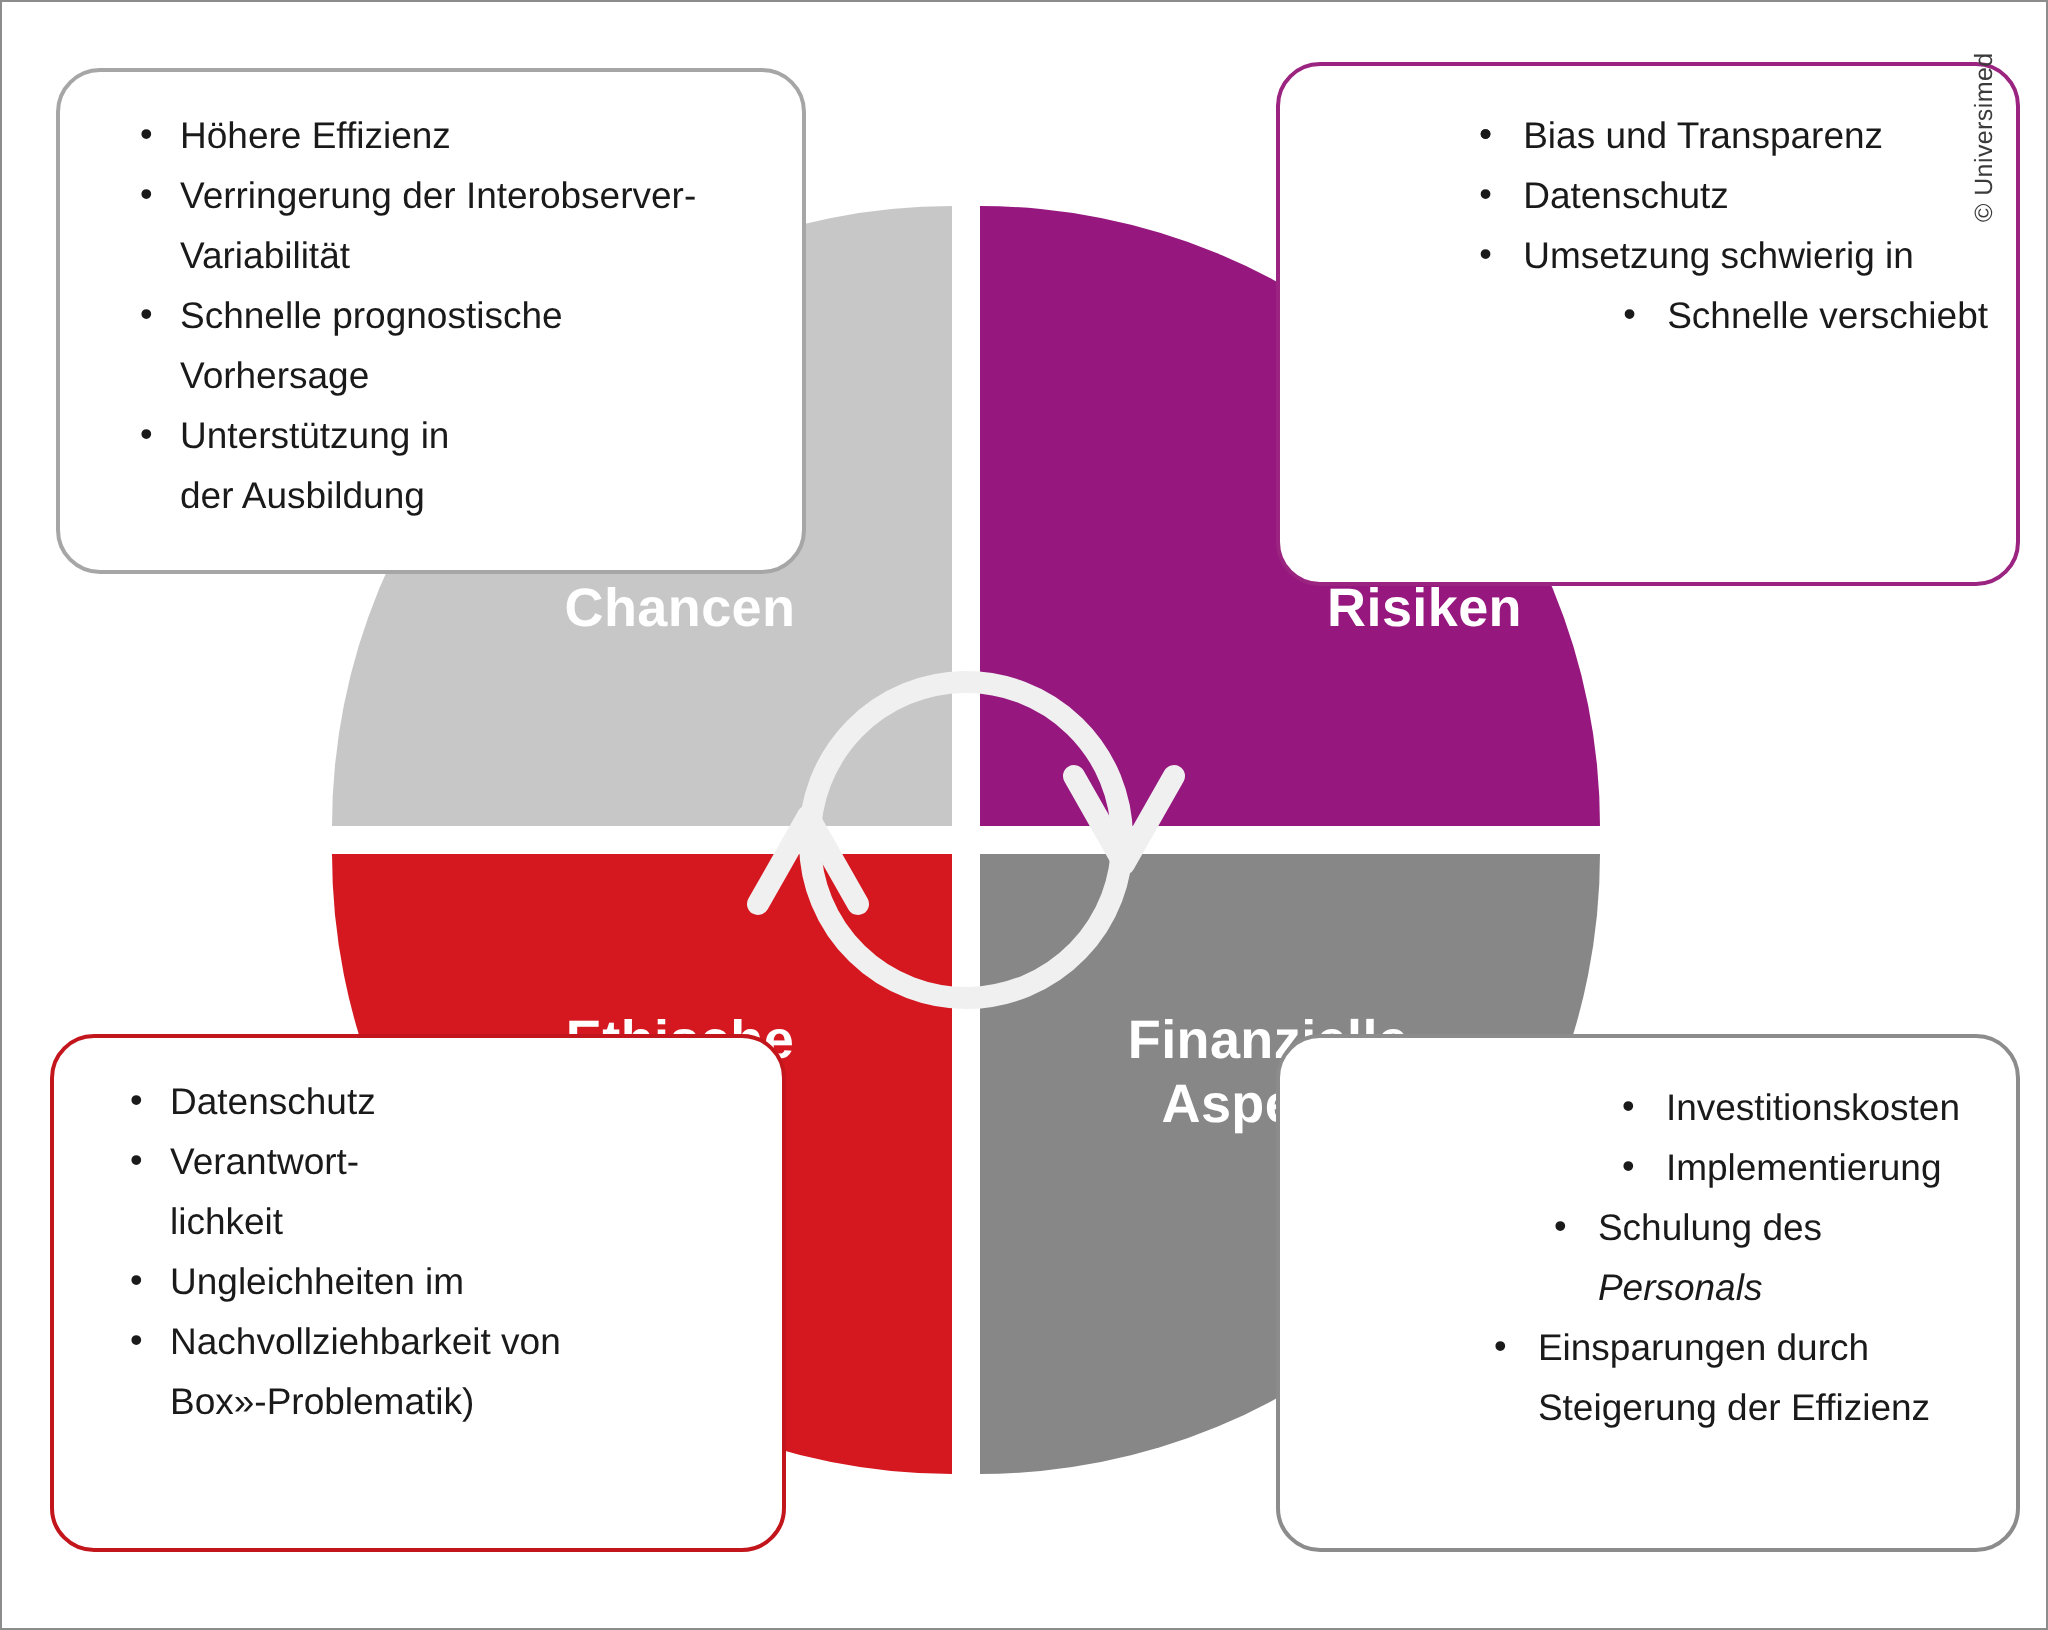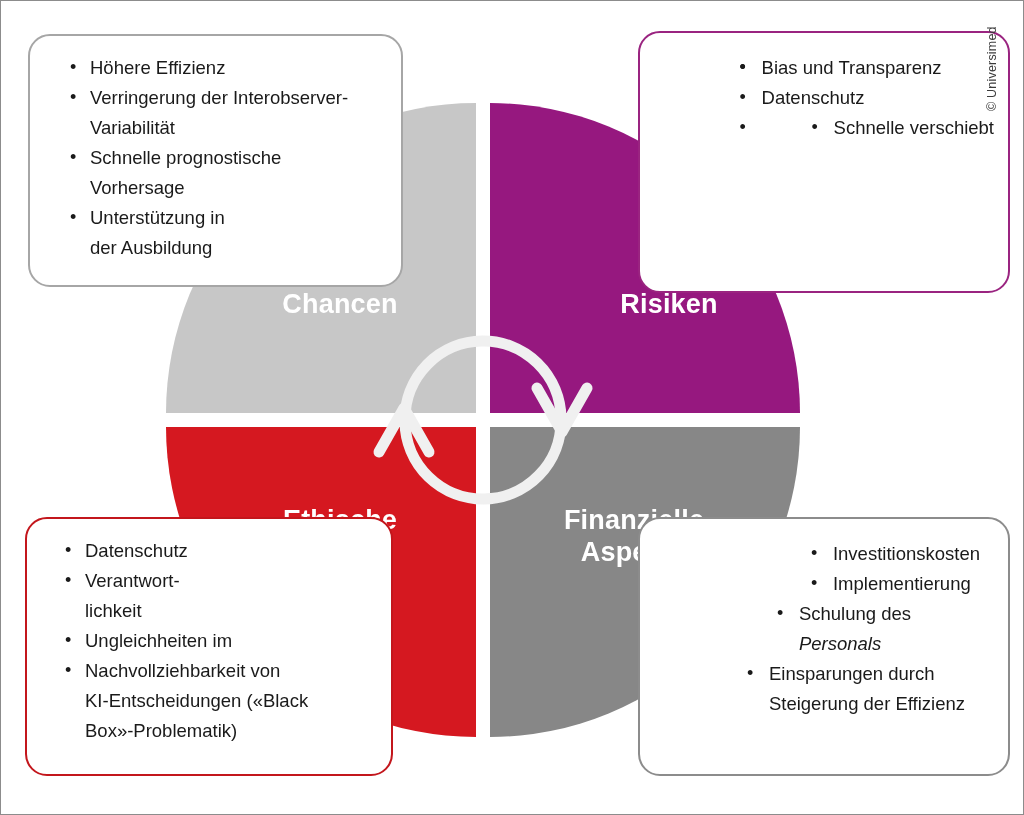--- a/index.html
+++ b/index.html
@@ -36,21 +36,21 @@
     color: #ffffff;
     font-weight: bold;
     font-size: 27px;
     line-height: 1.18;
     letter-spacing: .2px;
     text-align: center;
     white-space: pre-line;
     pointer-events: none;
   }
   #label-chancen  { left: 214px; top: 288px; width: 250px; text-align: center; }
-  #label-risiken  { left: 548px; top: 288px; width: 240px; text-align: center; }
+  #label-risiken  { left: 520px; top: 288px; width: 240px; text-align: right; }
   #label-ethische { left: 214px; top: 504px; width: 250px; text-align: center; }
   #label-finanz   { left: 506px; top: 504px; width: 254px; text-align: center; }
 
   
   .callout {
     position: absolute;
     background: #ffffff;
     border-radius: 22px;
     box-sizing: border-box;
     border: 2px solid #9a9a9a;
@@ -182,33 +182,32 @@
       <li><span class="bullet">•</span><span>Unterstützung in</span></li>
       <li><span>der Ausbildung</span></li>
     </ul>
   </div>
 
   <div class="callout" id="box-risiken">
     <ul>
       <li><span class="bullet">•</span></li>
       <li><span class="bullet">•</span><span>Bias und Transparenz</span></li>
       <li><span class="bullet">•</span><span>Datenschutz</span></li>
-      <li><span class="bullet">•</span></li>
+      <li><span class="bullet">•</span><span>Umsetzung schwierig in</span></li>
       <li class="ind2"><span class="bullet">•</span><span>Schnelle verschiebt</span></li>
     </ul>
   </div>
 
   <div class="callout" id="box-ethik">
     <ul>
       <li><span class="bullet">•</span><span>Datenschutz</span></li>
       <li><span class="bullet">•</span><span>Verantwort-</span></li>
       <li class="cont"><span>lichkeit</span></li>
       <li><span class="bullet">•</span><span>Ungleichheiten im</span></li>
       <li><span class="bullet">•</span><span>Nachvollziehbarkeit von</span></li>
-      <li class="cont"><span>KI-Entscheidungen («Black</span></li>
       <li class="cont"><span>Box»-Problematik)</span></li>
     </ul>
   </div>
 
   <div class="callout" id="box-finanz">
     <ul>
       <li class="ind2"><span class="bullet">•</span><span>Investitionskosten</span></li>
       <li class="ind2"><span class="bullet">•</span><span>Implementierung</span></li>
       <li class="ind1"><span class="bullet">•</span><span>Schulung des</span></li>
       <li class="cont1"><span>Personals</span></li>

